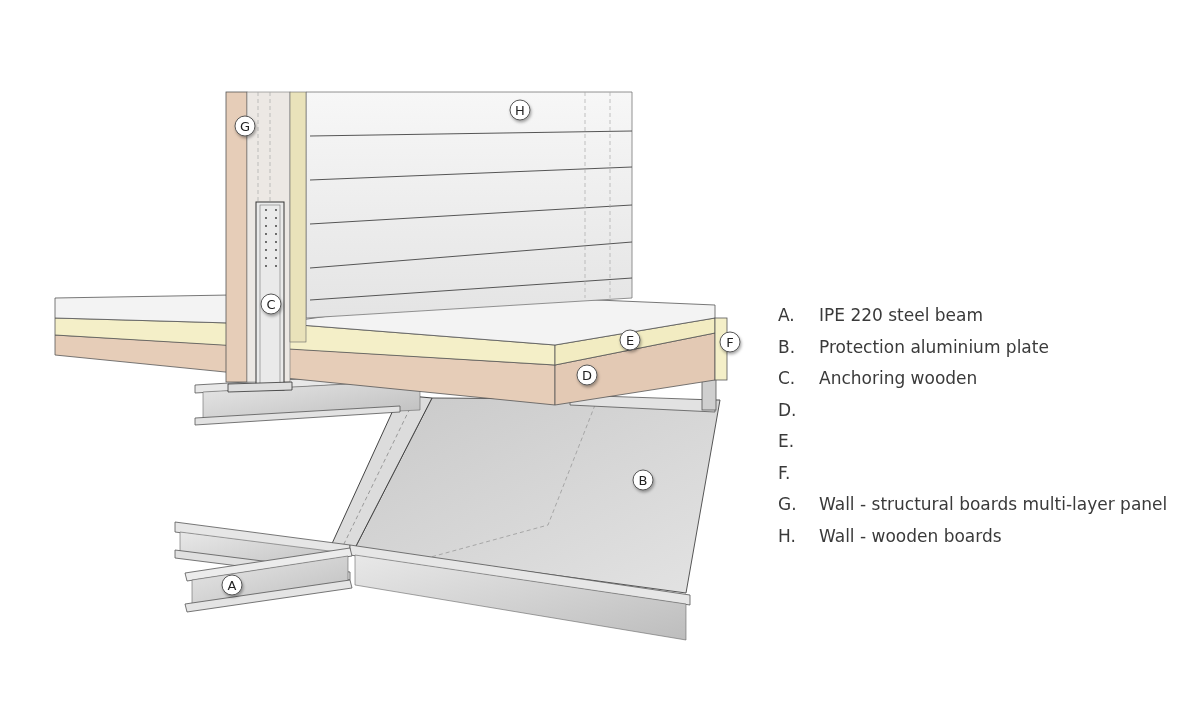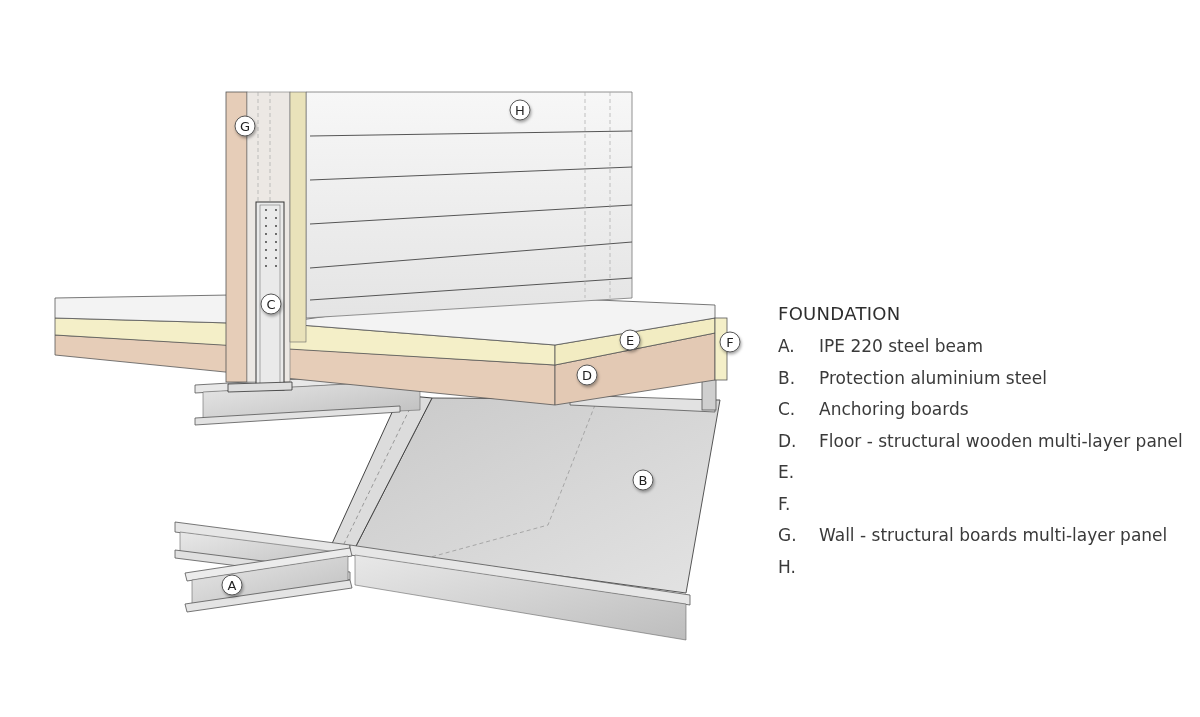--- a/index.html
+++ b/index.html
@@ -157,43 +157,42 @@
     <circle cx="245" cy="126" r="10"></circle>
       <text x="245" y="126">G</text>
   </g>
   <g class="callout" filter="url(#shadow)">
     <circle cx="520" cy="110" r="10"></circle>
       <text x="520" y="110">H</text>
   </g>
 </svg>
 
 <div id="legend">
-  <div class="title">FOUNDATION</div>
   <div class="item">
     <span class="letter">A.</span>
     <span class="text">IPE 220 steel beam</span>
   </div>
   <div class="item">
     <span class="letter">B.</span>
-    <span class="text">Protection aluminium steel</span>
+    <span class="text">Protection aluminium plate</span>
   </div>
   <div class="item">
     <span class="letter">C.</span>
-    <span class="text">Anchoring boards</span>
+    <span class="text">Anchoring wooden</span>
   </div>
   <div class="item">
     <span class="letter">D.</span>
-    <span class="text">Floor - structural wooden multi-layer panel</span>
   </div>
   <div class="item">
     <span class="letter">E.</span>
   </div>
   <div class="item">
     <span class="letter">F.</span>
   </div>
   <div class="item">
     <span class="letter">G.</span>
     <span class="text">Wall - structural boards multi-layer panel</span>
   </div>
   <div class="item">
     <span class="letter">H.</span>
+    <span class="text">Wall - wooden boards</span>
   </div>
 </div>
 
 </body></html>

